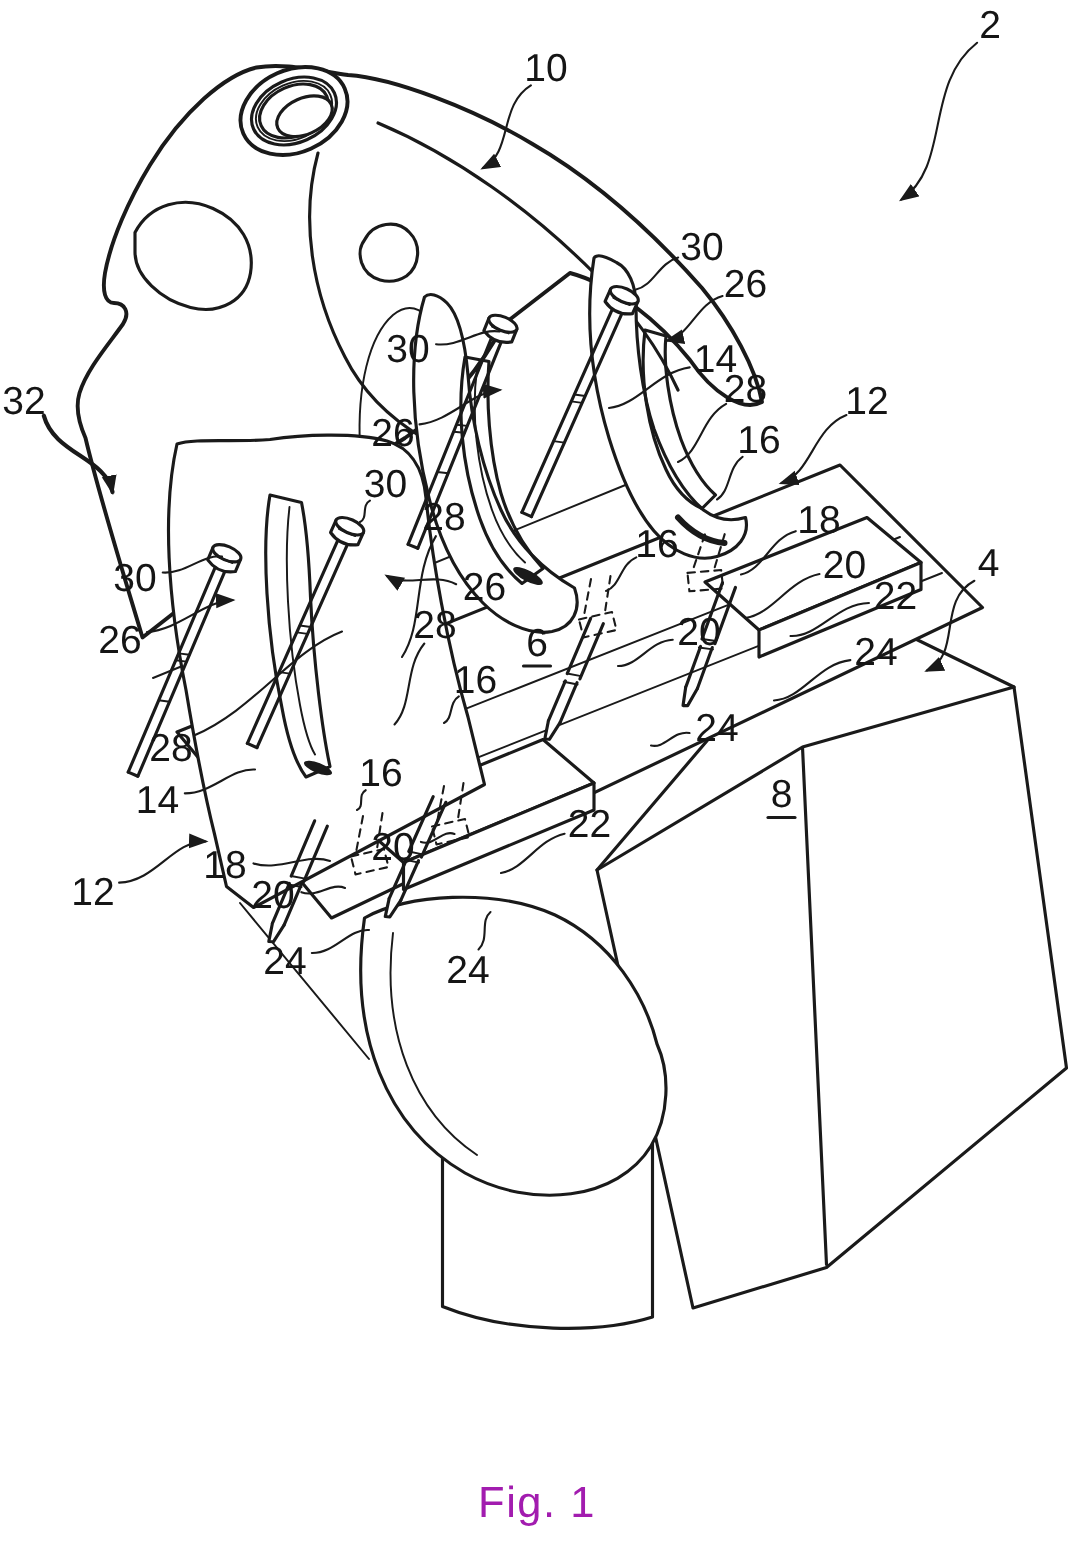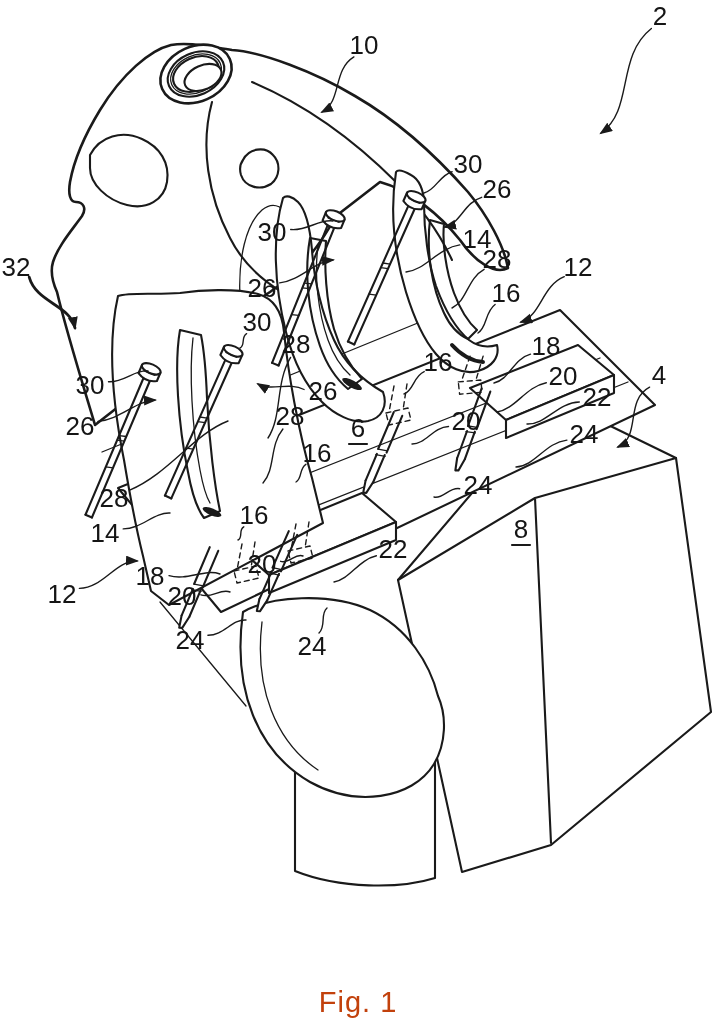--- a/index.html
+++ b/index.html
@@ -6,21 +6,21 @@
   body{width:716px;height:1030px;position:relative;font-family:"Liberation Sans",sans-serif;overflow:hidden;}
   #stage{position:absolute;left:0;top:0;width:716px;height:1030px;}
   svg{display:block;}
   .ln{stroke:#1a1a1a;fill:none;stroke-linecap:round;stroke-linejoin:round;}
   .w1{stroke-width:1.3;} .w2{stroke-width:2.1;} .w3{stroke-width:2.6;}
   .wh{fill:#ffffff;}
   .ink{fill:#1a1a1a;stroke:none;}
   .dash{stroke-dasharray:5 4;stroke-width:1.4;}
   .ref-label{font-family:"Liberation Sans",sans-serif;font-size:26px;fill:#151515;}
   #caption{position:absolute;left:0;top:986px;width:716px;text-align:center;
-           font-size:29px;color:#c2410c;letter-spacing:1px;}
+           font-size:29px;color:#a21caf;letter-spacing:1px;}
 </style>
 </head>
 <body>
 
 <div id="stage">
 <svg id="fig-svg" width="716" height="1030" viewBox="0 0 716 1030" xmlns="http://www.w3.org/2000/svg">
   <defs>
     <marker id="arr" markerUnits="userSpaceOnUse" markerWidth="16" markerHeight="14" refX="11" refY="5" orient="auto">
       <path d="M0,0 L13,5 L0,10 Z" fill="#1a1a1a"></path>
     </marker>

